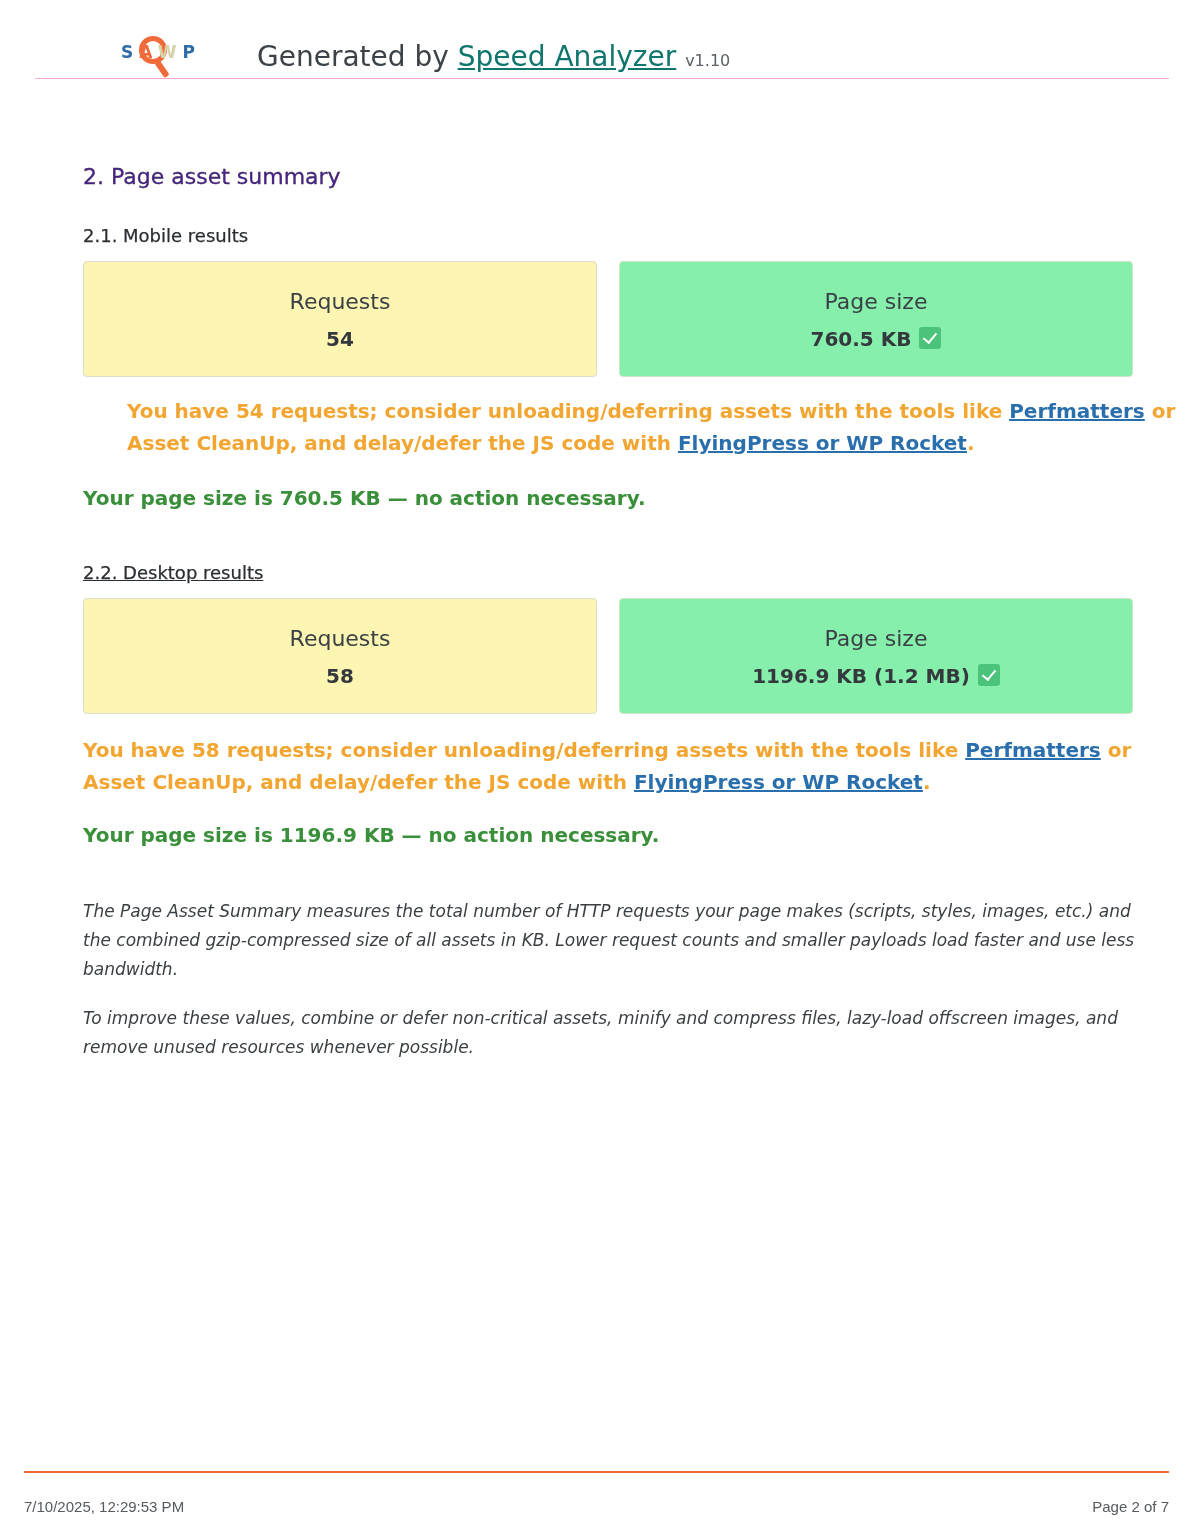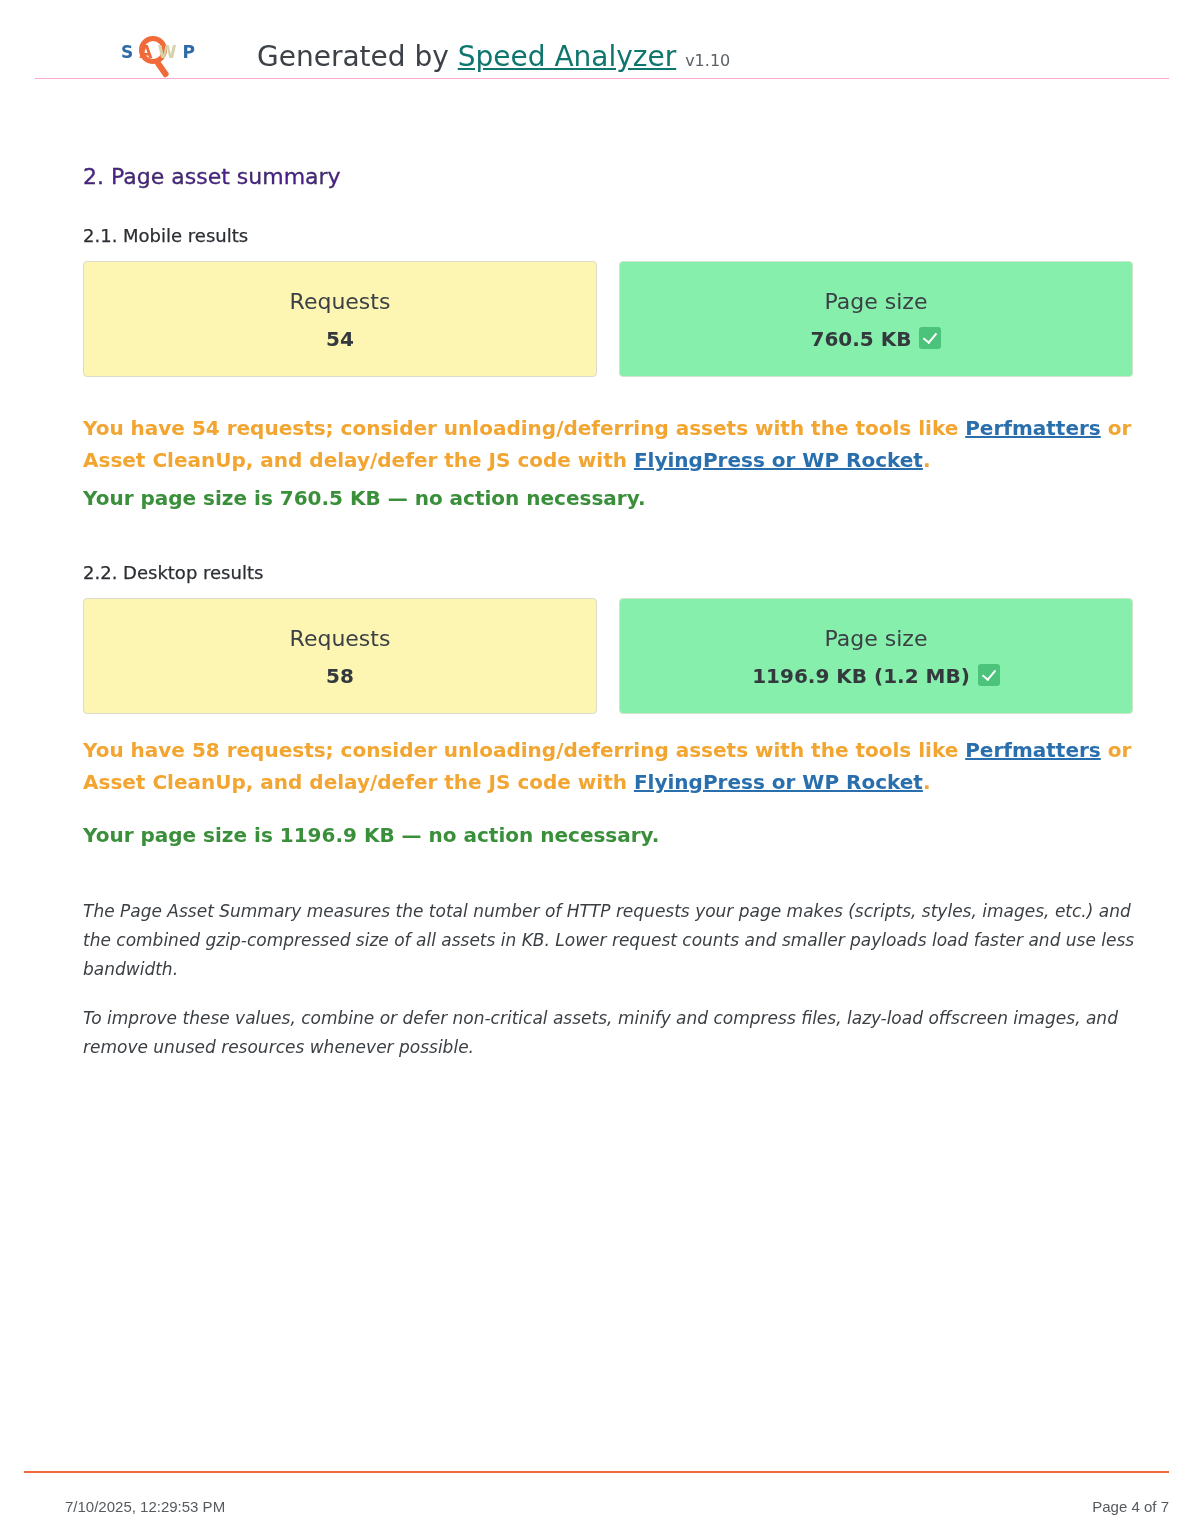--- a/index.html
+++ b/index.html
@@ -80,21 +80,21 @@
       position: absolute; left: 0; width: 1060px; margin: 0; font-size: 17px;
       line-height: 29px; color: #3a3f44; font-style: italic;
     }
     .footer-line {
       position: absolute; left: 24px; top: 1471px; width: 1145px; height: 2px; background: #f06a3a;
     }
     .footer-left, .footer-right {
       position: absolute; top: 1498px; font-size: 15px; color: #555a5f;
       font-family: "Liberation Sans", sans-serif;
     }
-    .footer-left { left: 24px; margin-left: 41px; }
+    .footer-left { left: 24px; }
     .footer-right { right: 22px; }
   </style>
 </head>
 <body>
 
 <div class="header">
   <div class="logo">
     <div class="ring"></div>
     <div class="tail"></div>
     <div class="letters"><span class="l-s">S</span><span class="l-a">A</span><span class="l-w">W</span><span class="l-p">P</span></div>
@@ -110,34 +110,34 @@
 
   <h3 class="sub-title" style="top:225px;">2.1. Mobile results</h3>
   <div class="card yellow" style="top:261px; left:0;">
     <div class="label">Requests</div>
     <div class="value">54</div>
   </div>
   <div class="card green" style="top:261px; left:536px;">
     <div class="label">Page size</div>
     <div class="value"><span>760.5 KB</span><span class="check"></span></div>
   </div>
-  <p class="advice" style="top:412px;"><span>You have 54 requests; consider unloading/deferring assets with the tools like </span><a>Perfmatters</a><span> or Asset CleanUp, and delay/defer the JS code with </span><a>FlyingPress or WP Rocket</a><span>.</span></p>
+  <p class="advice" style="top:395px;margin-left:44px;"><span>You have 54 requests; consider unloading/deferring assets with the tools like </span><a>Perfmatters</a><span> or Asset CleanUp, and delay/defer the JS code with </span><a>FlyingPress or WP Rocket</a><span>.</span></p>
   <p class="ok" style="top:484px;">Your page size is 760.5 KB — no action necessary.</p>
 
-  <h3 class="sub-title" style="top:562px;">2.2. Desktop results</h3>
+  <h3 class="sub-title" style="top:562px;text-decoration:underline;">2.2. Desktop results</h3>
   <div class="card yellow" style="top:598px; left:0;">
     <div class="label">Requests</div>
     <div class="value">58</div>
   </div>
   <div class="card green" style="top:598px; left:536px;">
     <div class="label">Page size</div>
     <div class="value"><span>1196.9 KB (1.2 MB)</span><span class="check"></span></div>
   </div>
   <p class="advice" style="top:734px;"><span>You have 58 requests; consider unloading/deferring assets with the tools like </span><a>Perfmatters</a><span> or Asset CleanUp, and delay/defer the JS code with </span><a>FlyingPress or WP Rocket</a><span>.</span></p>
   <p class="ok" style="top:821px;">Your page size is 1196.9 KB — no action necessary.</p>
 
   <p class="note" style="top:897px;">The Page Asset Summary measures the total number of HTTP requests your page makes (scripts, styles, images, etc.) and the combined gzip-compressed size of all assets in KB. Lower request counts and smaller payloads load faster and use less bandwidth.</p>
   <p class="note" style="top:1004px;">To improve these values, combine or defer non-critical assets, minify and compress files, lazy-load offscreen images, and remove unused resources whenever possible.</p>
 </div>
 
 <div class="footer-line"></div>
 <div class="footer-left">7/10/2025, 12:29:53 PM</div>
-<div class="footer-right">Page 4 of 7</div>
+<div class="footer-right">Page 2 of 7</div>
 
 </body></html>

